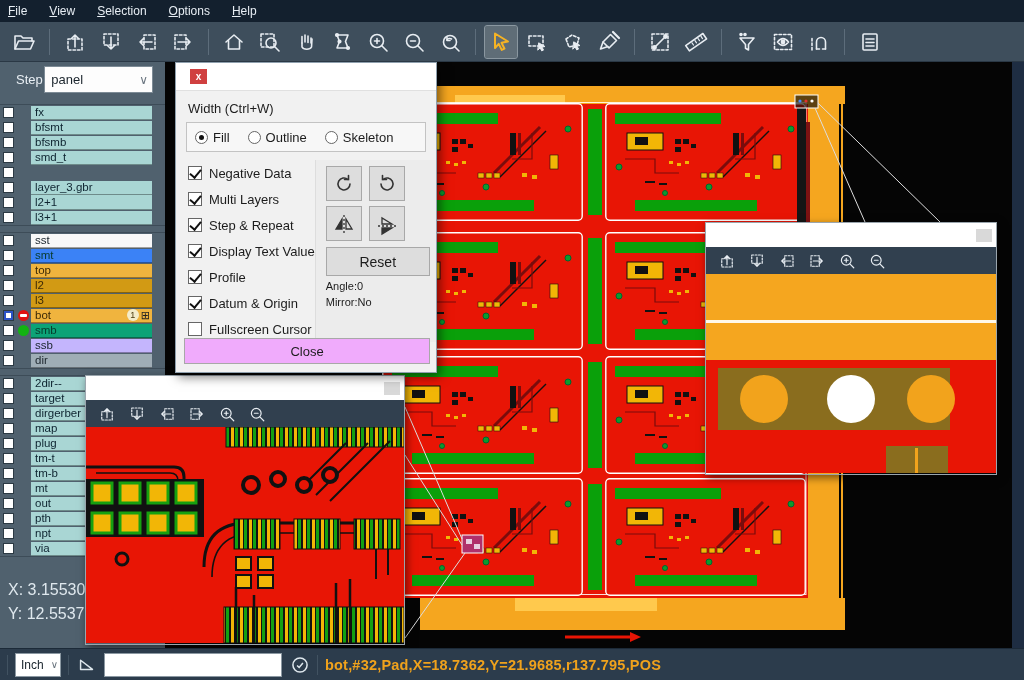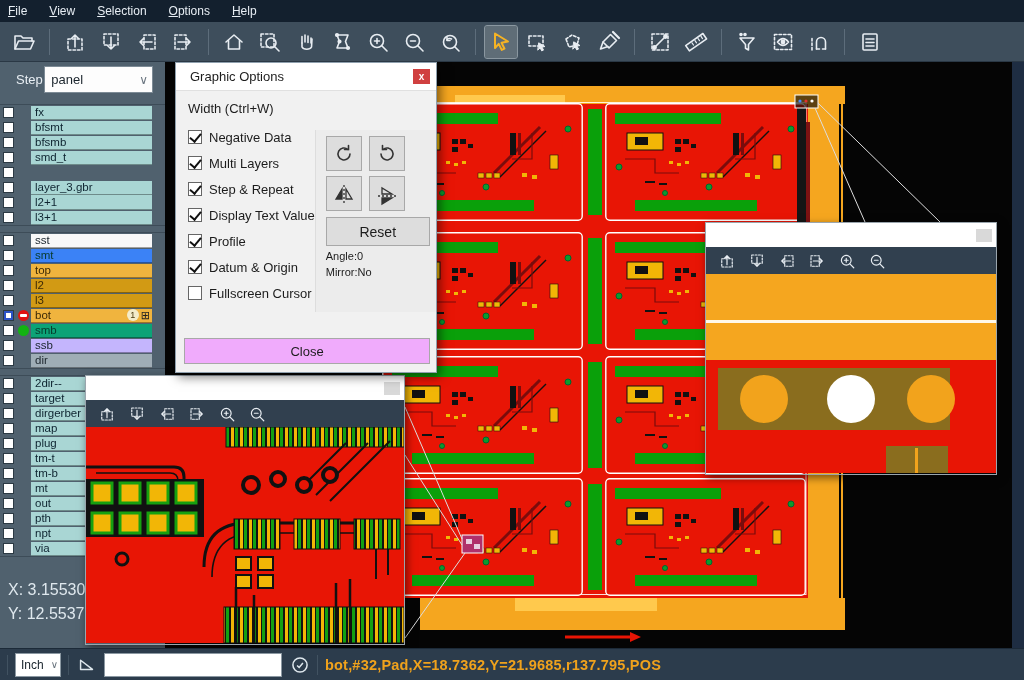--- a/index.html
+++ b/index.html
@@ -53,21 +53,21 @@
   #dlg-title{height:28px;background:#fff;display:flex;align-items:center;padding:0 6px 0 14px;border-bottom:1px solid #e0e0e0;}
   #dlg-title .t{flex:1;font-size:13px;}
   #dlg-close{width:17px;height:15px;background:#d04040;color:#fff;font-size:10px;display:flex;align-items:center;justify-content:center;font-weight:bold;}
   #dlg-width{padding:10px 0 6px 12px;}
   #dlg-radiobox{margin:0 10px;border:1px solid #c3c3c3;background:#f7f7f7;height:30px;display:flex;align-items:center;padding-left:8px;}
   .radio{display:flex;align-items:center;margin-right:18px;}
   .radio .rc{width:13px;height:13px;border-radius:50%;border:1px solid #666;background:#fff;margin-right:5px;position:relative;flex:none;}
   .radio .rc.on:after{content:"";position:absolute;left:3px;top:3px;width:5px;height:5px;border-radius:50%;background:#111;}
   #dlg-body{display:flex;padding:8px 8px 0 12px;}
   #dlg-checks{width:128px;}
-  .chk{display:flex;height:26px;}
+  .chk{display:flex;align-items:center;height:26px;}
   .chk .cb{width:14px;height:14px;background:#fff;border:1px solid #666;margin-right:7px;position:relative;flex:none;}
   .chk .cb.on:after{content:"";position:absolute;left:3px;top:0px;width:5px;height:9px;border:solid #111;border-width:0 2px 2px 0;transform:rotate(40deg);}
   .chk .lbl{white-space:nowrap;}
   #dlg-right{flex:1;background:#ececec;border-left:1px solid #ddd;padding:6px 6px 0 10px;}
   .xfbtns{display:flex;margin-bottom:5px;}
   .xfbtn{width:36px;height:35px;background:#ddd;border:1px solid #a8a8a8;margin-right:7px;display:flex;align-items:center;justify-content:center;}
   .xfbtn svg{width:24px;height:24px;}
   #reset-btn{width:104px;height:29px;background:#ddd;border:1px solid #a8a8a8;font-size:14px;display:flex;align-items:center;justify-content:center;margin-top:6px;}
   .info-line{margin-top:4px;font-size:11px;}
   #close-btn{position:absolute;left:8px;bottom:8px;width:246px;height:26px;background:#f0abfc;border:1px solid #a8a8a8;display:flex;align-items:center;justify-content:center;font-size:13px;}
@@ -763,24 +763,37 @@
       <rect x="150" y="130" width="15" height="13" fill="#f2b606" stroke="#111" stroke-width="2"></rect>
       <rect x="172" y="130" width="15" height="13" fill="#f2b606" stroke="#111" stroke-width="2"></rect>
       <rect x="150" y="148" width="15" height="13" fill="#f2b606" stroke="#111" stroke-width="2"></rect>
       <rect x="172" y="148" width="15" height="13" fill="#f2b606" stroke="#111" stroke-width="2"></rect>
       <path d="M290 122 v30 M302 122 v26" stroke="#111" stroke-width="2" fill="none"></path>
     </svg>
   </div>
 
   <div id="dialog">
     <div id="dlg-title">
-      <div class="t">Graphic Options</div>
       <div id="dlg-close">x</div>
     </div>
     <div id="dlg-width">Width (Ctrl+W)</div>
+    <div id="dlg-radiobox">
+        <div class="radio">
+          <span class="rc on"></span>
+          <span>Fill</span>
+        </div>
+        <div class="radio">
+          <span class="rc"></span>
+          <span>Outline</span>
+        </div>
+        <div class="radio">
+          <span class="rc"></span>
+          <span>Skeleton</span>
+        </div>
+      </div>
     <div id="dlg-body">
       <div id="dlg-checks">
           <div class="chk">
             <span class="cb on"></span>
             <span class="lbl">Negative Data</span>
           </div>
           <div class="chk">
             <span class="cb on"></span>
             <span class="lbl">Multi Layers</span>
           </div>

